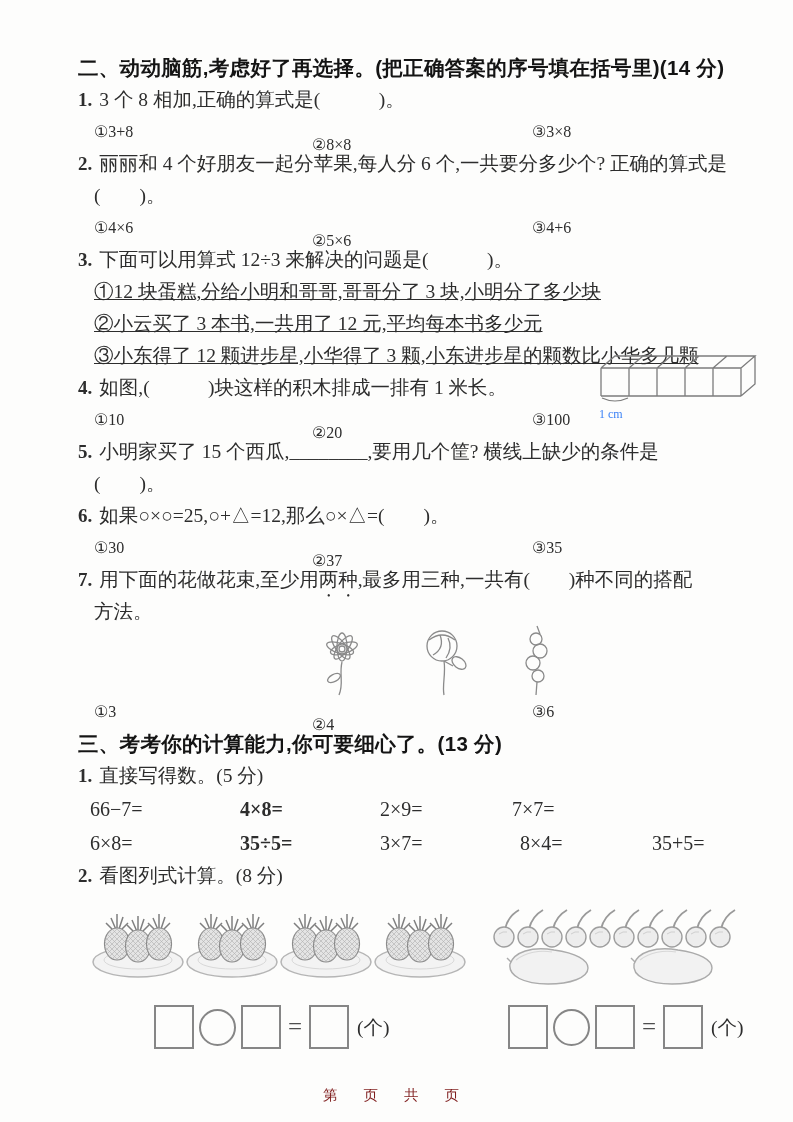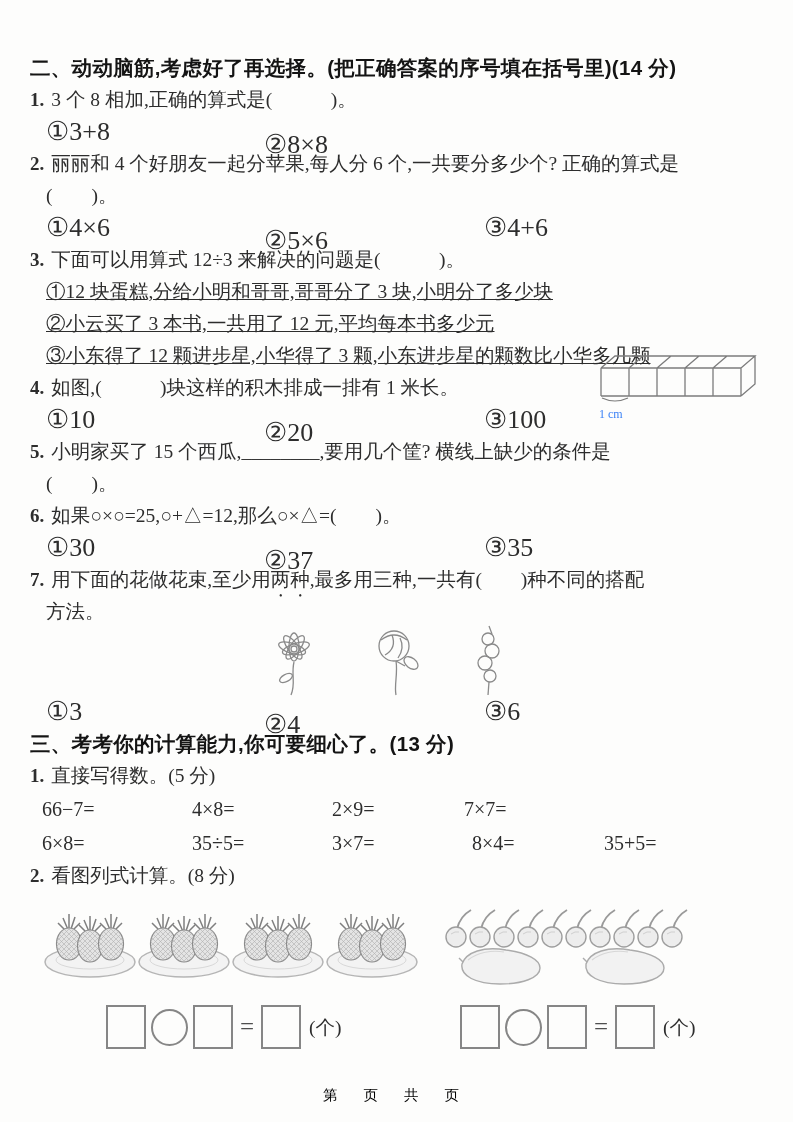--- a/index.html
+++ b/index.html
@@ -1,76 +1,77 @@
 <!DOCTYPE html>
 <html><head>
 <meta charset="utf-8">
 <style>
   * { margin:0; padding:0; box-sizing:border-box; }
   html,body { background:#ffffff; }
   .page {
     position:relative; width:793px; height:1122px; margin:0 auto;
     background:#fdfdfc; overflow:hidden;
-    font-family:"Liberation Serif", serif; color:#2d2d2d;
+    font-family:"Liberation Serif", serif; color:#2d2d2d;padding-left:48px;
   }
   .content { padding:52px 26px 0 30px; }
   .sec-heading {
     font-family:"Liberation Sans", sans-serif; font-weight:bold;
     font-size:20.5px; color:#141414; height:32px; line-height:31px;
     letter-spacing:0.3px; white-space:nowrap;
   }
   .line { height:32px; line-height:32px; font-size:19.5px; white-space:nowrap; }
   .qnum { font-weight:bold; font-size:19px; margin-right:7px; font-family:"Liberation Serif", serif; }
   .cont { padding-left:16px; }
-  .opts { display:flex; padding-left:16px; height:32px; line-height:32px; font-size:26px; }
+  .opts { display:flex; padding-left:16px; height:32px; line-height:32px; font-size:16px; }
   .opts .o1 { width:218px; } .opts .o2 { width:220px;margin-top:13px; } .opts .o3 { flex:1; }
   .optline { height:32px; line-height:32px; padding-left:16px; font-size:19.5px; white-space:nowrap;text-decoration:underline; }
   .emph {
     -webkit-text-emphasis:filled dot #2d2d2d; text-emphasis:filled dot #2d2d2d;
     -webkit-text-emphasis-position:under right; text-emphasis-position:under right;
   }
   .flowers { display:flex; margin-left:238px; gap:48px; height:68px; align-items:flex-end; }
   .flowers svg { display:block; }
   .cube-figure { position:absolute; left:597px; top:352px; width:180px; }
   .cube-label { font-size:12px; margin-left:2px; margin-top:-1px; color:#3b82f6; }
   .calc-row { display:flex; padding-left:12px; height:34px; line-height:34px; font-size:20px; }
-  .calc-row .c1 { width:150px; } .calc-row .c2 { width:140px; }
+  .calc-row .c1 { width:150px; } .calc-row .c2 { width:140px;font-weight:bold; }
   .calc-row .c3 { width:140px; } .calc-row .c4 { width:132px; } .calc-row .c5 { flex:1; }
   .figures-row { display:flex; margin-top:8px; }
   .fig-left { width:404px; padding-left:2px; }
   .fig-right { flex:1; padding-left:10px; }
   .eq-row { display:flex; align-items:center; margin-top:14px; height:46px; }
   .fig-left .eq-row { margin-left:74px; }
   .fig-right .eq-row { margin-left:16px; }
   .eq-box { width:40px; height:44px; border:2px solid #868686; display:inline-block; background:transparent; }
   .eq-circle { width:37px; height:37px; border:2px solid #868686; border-radius:50%; margin:0 5px; display:inline-block; }
   .eq-eq { font-size:25px; color:#4f4f4f; margin:0 7px; }
   .eq-unit { font-size:19.5px; margin-left:8px; }
   .page-footer {
     position:absolute; top:1086px; left:0; width:100%; text-align:center;
-    font-family:"Liberation Sans", sans-serif; font-size:14.5px; color:#000000;
+    font-family:"Liberation Sans", sans-serif; font-size:14.5px; color:#7f1d1d;
     letter-spacing:11px;
   }
   svg .ln { stroke:#8a8a8a; stroke-width:1.3; fill:none; }
 </style>
 </head>
 <body>
 
 <div class="page">
   <div class="content">
 
     <div class="sec-heading">二、动动脑筋,考虑好了再选择。(把正确答案的序号填在括号里)(14 分)</div>
 
     <div>
       <div class="line">
         <span class="qnum">1.</span><span>3 个 8 相加,正确的算式是(　　　)。</span>
       </div>
       <div class="opts">
         <span class="o1">①3+8</span>
         <span class="o2">②8×8</span>
+        <span class="o3">③3×8</span>
       </div>
     </div>
 
     <div>
       <div class="line">
         <span class="qnum">2.</span><span>丽丽和 4 个好朋友一起分苹果,每人分 6 个,一共要分多少个? 正确的算式是</span>
       </div>
       <div class="line cont">(　　)。</div>
       <div class="opts">
         <span class="o1">①4×6</span>

